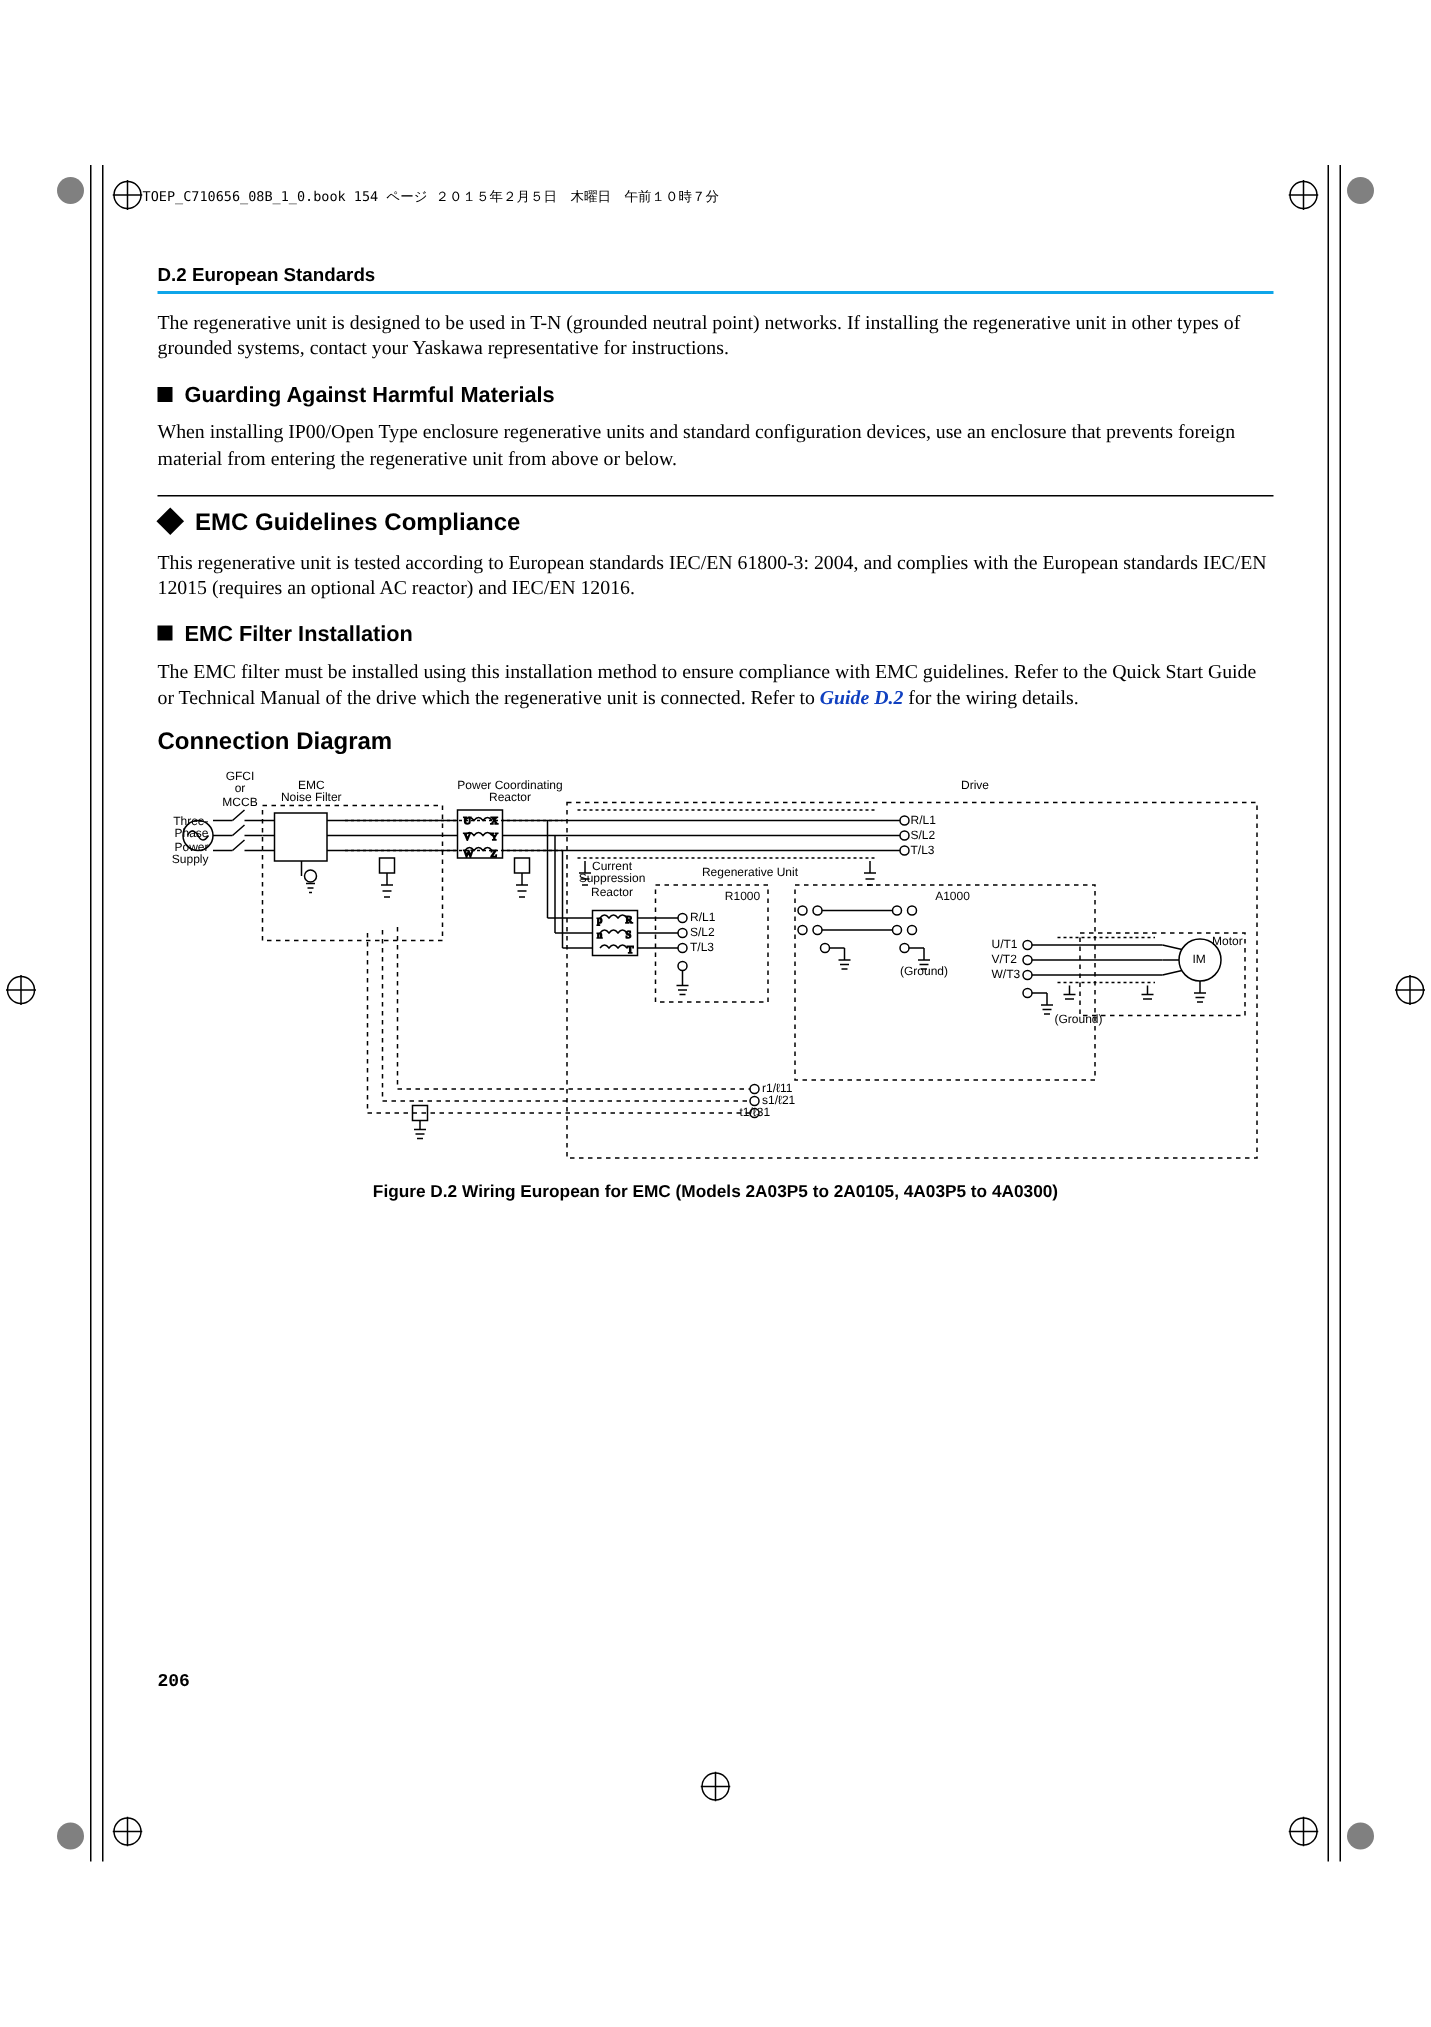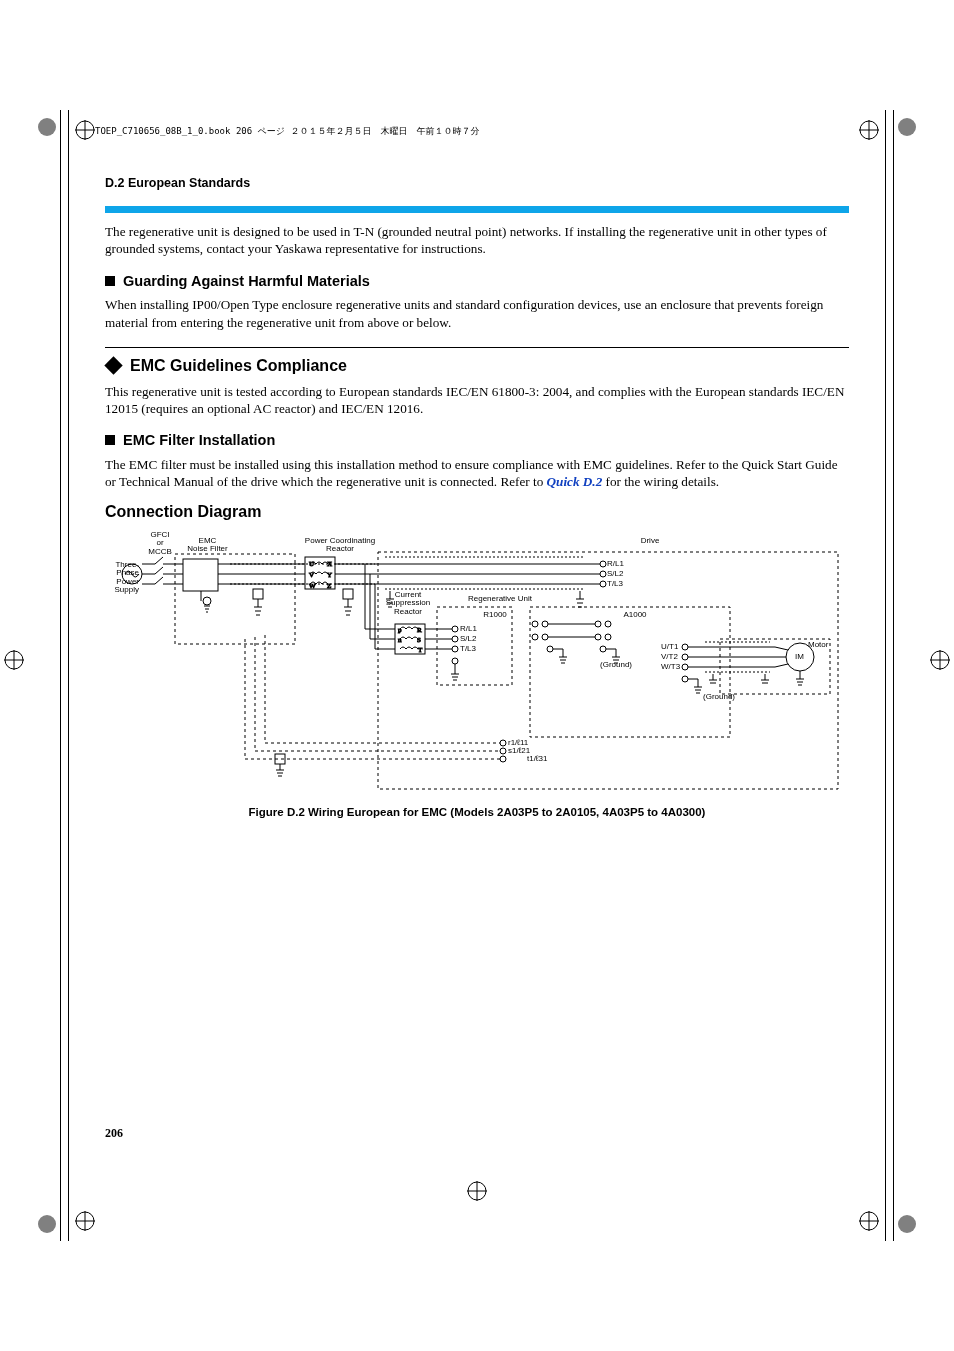--- a/index.html
+++ b/index.html
@@ -55,22 +55,22 @@
     left: 105px;
     right: 105px;
     top: 175px;
     bottom: 200px;
     font-size: 13.2px;
     line-height: 1.3;
   }
   .sec-header {
     font-weight: bold;
     font-size: 12.5px;
-    border-bottom: 7px solid #0ea5e9;
-    padding-bottom: 15px;
+    border-bottom: 2px solid #0ea5e9;
+    padding-bottom: 3px;
     margin-bottom: 10px;
     font-family: Arial, Helvetica, sans-serif;
   }
   .h2 {
     font-weight: bold;
     font-size: 14.5px;
     margin-top: 14px;
     margin-bottom: 6px;
     font-family: Arial, Helvetica, sans-serif;
   }
@@ -117,25 +117,25 @@
   }
   .fig-caption {
     text-align: center;
     font-weight: bold;
     font-size: 11.5px;
     margin-top: 6px;
     font-family: Arial, Helvetica, sans-serif;
   }
   .footer {
     position: absolute;
-    bottom: 210px;
+    bottom: 223px;
     left: 105px;
     right: 105px;
     font-size: 10.5px;
-    font-family: Liberation Serif, serif;
+    font-family: Liberation Mono, monospace;
   }
   .footer .pg { font-weight: bold; font-size: 12px; }
   .footer .right { float: right; }
   .dlabel { position: absolute; font-size: 8px; font-family: Arial, Helvetica, sans-serif; color: #000; text-align: center; line-height: 1.05; }
 </style>
 </head>
 <body>
 
 <div class="crop-mark tl"></div>
 <div class="crop-mark tr"></div>
@@ -175,36 +175,36 @@
       <circle cx="10" cy="10" r="9" fill="none" stroke="#000"></circle>
       <line x1="0" y1="10" x2="20" y2="10" stroke="#000"></line>
       <line x1="10" y1="0" x2="10" y2="20" stroke="#000"></line>
     </svg></div>
 <div class="reg-mark reg-bot-mid"><svg viewBox="0 0 20 20">
       <circle cx="10" cy="10" r="9" fill="none" stroke="#000"></circle>
       <line x1="0" y1="10" x2="20" y2="10" stroke="#000"></line>
       <line x1="10" y1="0" x2="10" y2="20" stroke="#000"></line>
     </svg></div>
 
-<div class="header-line">TOEP_C710656_08B_1_0.book  206 ページ  ２０１５年２月５日　木曜日　午前１０時７分</div>
+<div class="header-line">TOEP_C710656_08B_1_0.book  154 ページ  ２０１５年２月５日　木曜日　午前１０時７分</div>
 
 <div class="page">
   <div class="sec-header">D.2  European Standards</div>
 
   <div class="para">The regenerative unit is designed to be used in T-N (grounded neutral point) networks. If installing the regenerative unit in other types of grounded systems, contact your Yaskawa representative for instructions.</div>
 
   <div class="h2"><span class="sq"></span><span>Guarding Against Harmful Materials</span></div>
   <div class="para">When installing IP00/Open Type enclosure regenerative units and standard configuration devices, use an enclosure that prevents foreign material from entering the regenerative unit from above or below.</div>
 
   <div class="h1"><span class="diamond"></span><span>EMC Guidelines Compliance</span></div>
   <div class="para">This regenerative unit is tested according to European standards IEC/EN 61800-3: 2004, and complies with the European standards IEC/EN 12015 (requires an optional AC reactor) and IEC/EN 12016.</div>
 
   <div class="h2"><span class="sq"></span><span>EMC Filter Installation</span></div>
   <div class="para">
-    <span>The EMC filter must be installed using this installation method to ensure compliance with EMC guidelines. Refer to the Quick Start Guide or Technical Manual of the drive which the regenerative unit is connected. Refer to </span><span class="fig-link">Quick D.2</span><span> for the wiring details.</span>
+    <span>The EMC filter must be installed using this installation method to ensure compliance with EMC guidelines. Refer to the Quick Start Guide or Technical Manual of the drive which the regenerative unit is connected. Refer to </span><span class="fig-link">Guide D.2</span><span> for the wiring details.</span>
   </div>
 
   <div class="subhead">Connection Diagram</div>
 
   <div class="diagram-box">
     <svg width="744" height="270" viewBox="0 0 744 270">
 
       <rect x="273" y="23" width="460" height="237" fill="none" stroke="#000" stroke-dasharray="3 3"></rect>
 
       <rect x="70" y="25" width="120" height="90" fill="none" stroke="#000" stroke-dasharray="3 3"></rect>
@@ -412,21 +412,21 @@
     <div class="dlabel" style="left:355px; top:96px;">R/L1</div>
     <div class="dlabel" style="left:355px; top:106px;">S/L2</div>
     <div class="dlabel" style="left:355px; top:116px;">T/L3</div>
     <div class="dlabel" style="left:556px; top:114px;">U/T1</div>
     <div class="dlabel" style="left:556px; top:124px;">V/T2</div>
     <div class="dlabel" style="left:556px; top:134px;">W/T3</div>
     <div class="dlabel" style="left:495px; top:132px;">(Ground)</div>
     <div class="dlabel" style="left:598px; top:164px;">(Ground)</div>
     <div class="dlabel" style="left:403px; top:210px;">r1/ℓ11</div>
     <div class="dlabel" style="left:403px; top:218px;">s1/ℓ21</div>
-    <div class="dlabel" style="left:422px; top:226px;">t1/ℓ31</div>
+    <div class="dlabel" style="left:388px; top:226px;">t1/ℓ31</div>
   </div>
 
   <div class="fig-caption">Figure D.2  Wiring European for EMC (Models 2A03P5 to 2A0105, 4A03P5 to 4A0300)</div>
 </div>
 
 <div class="footer">
   <span class="pg">206</span>
 </div>
 
 </body></html>

